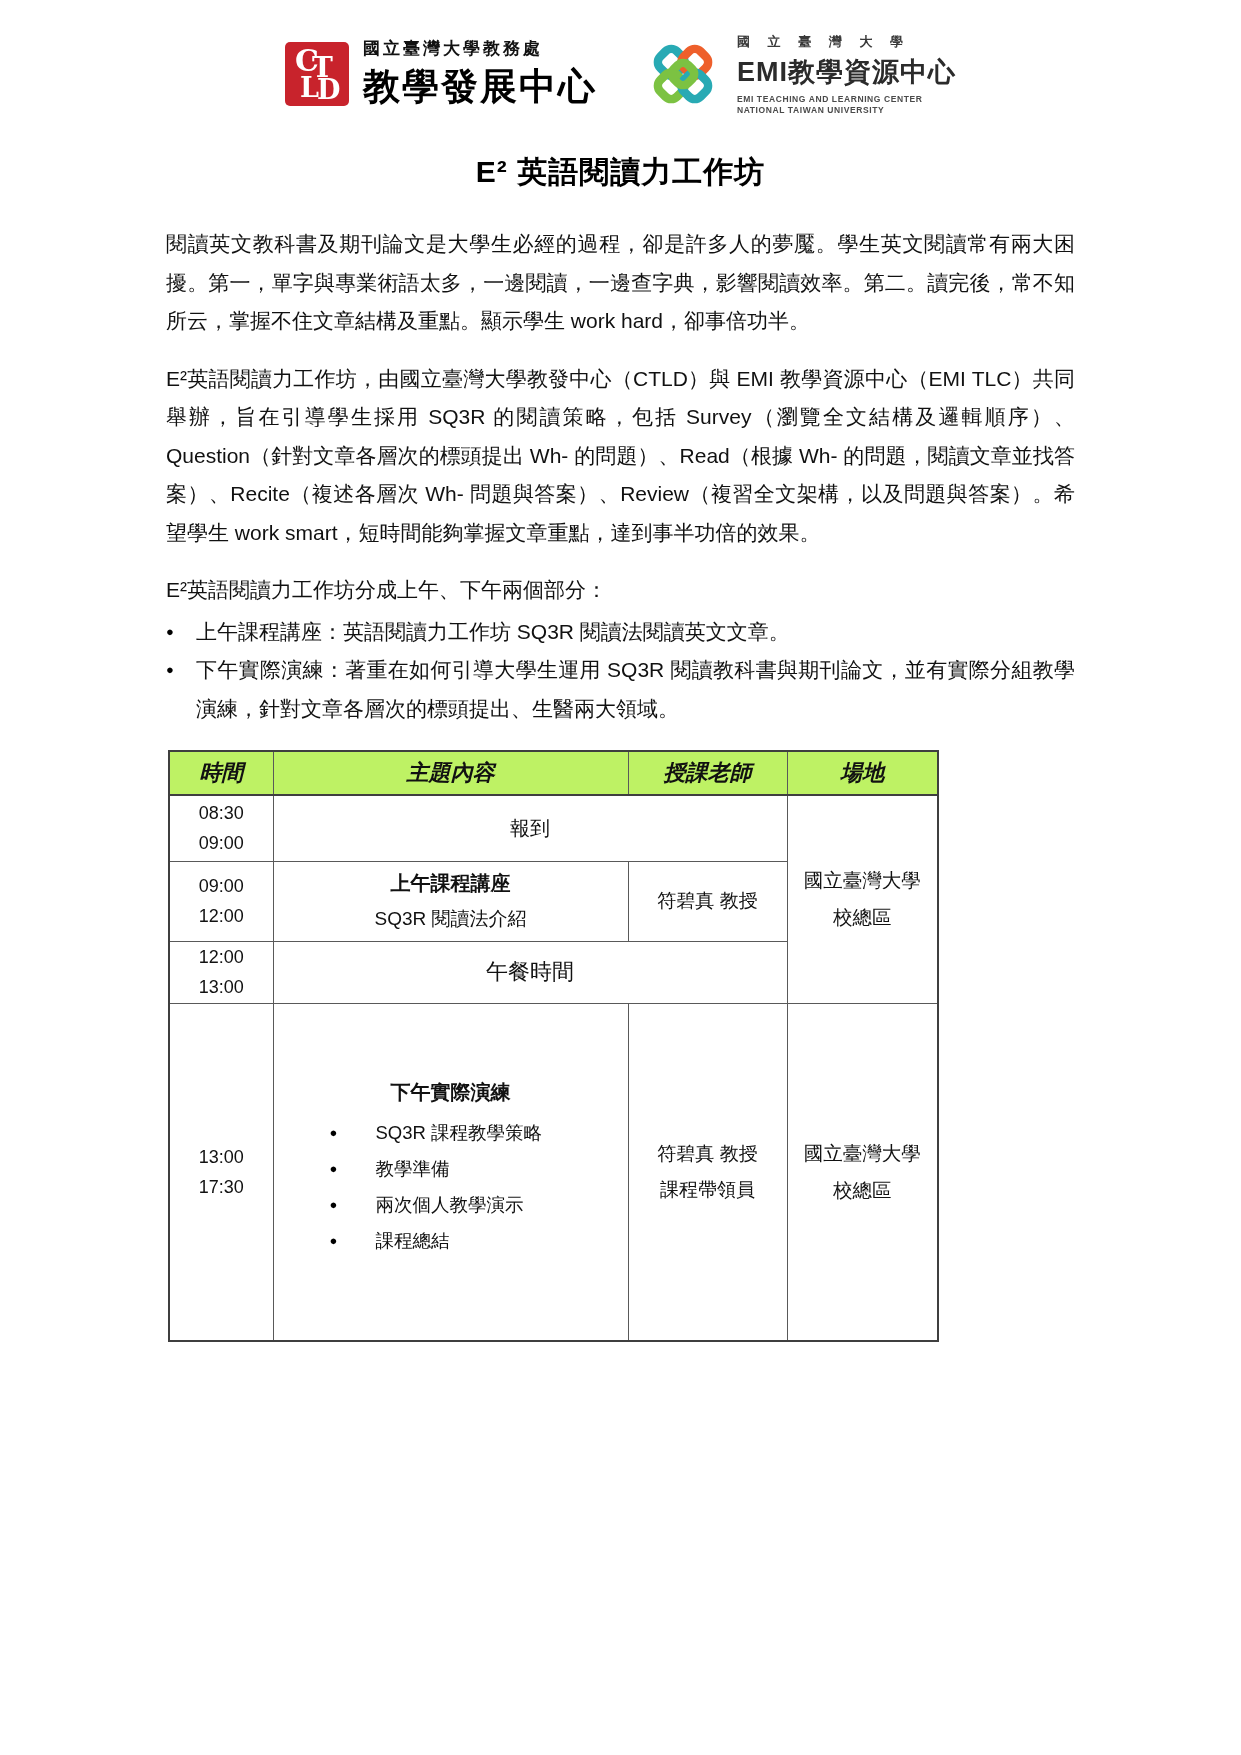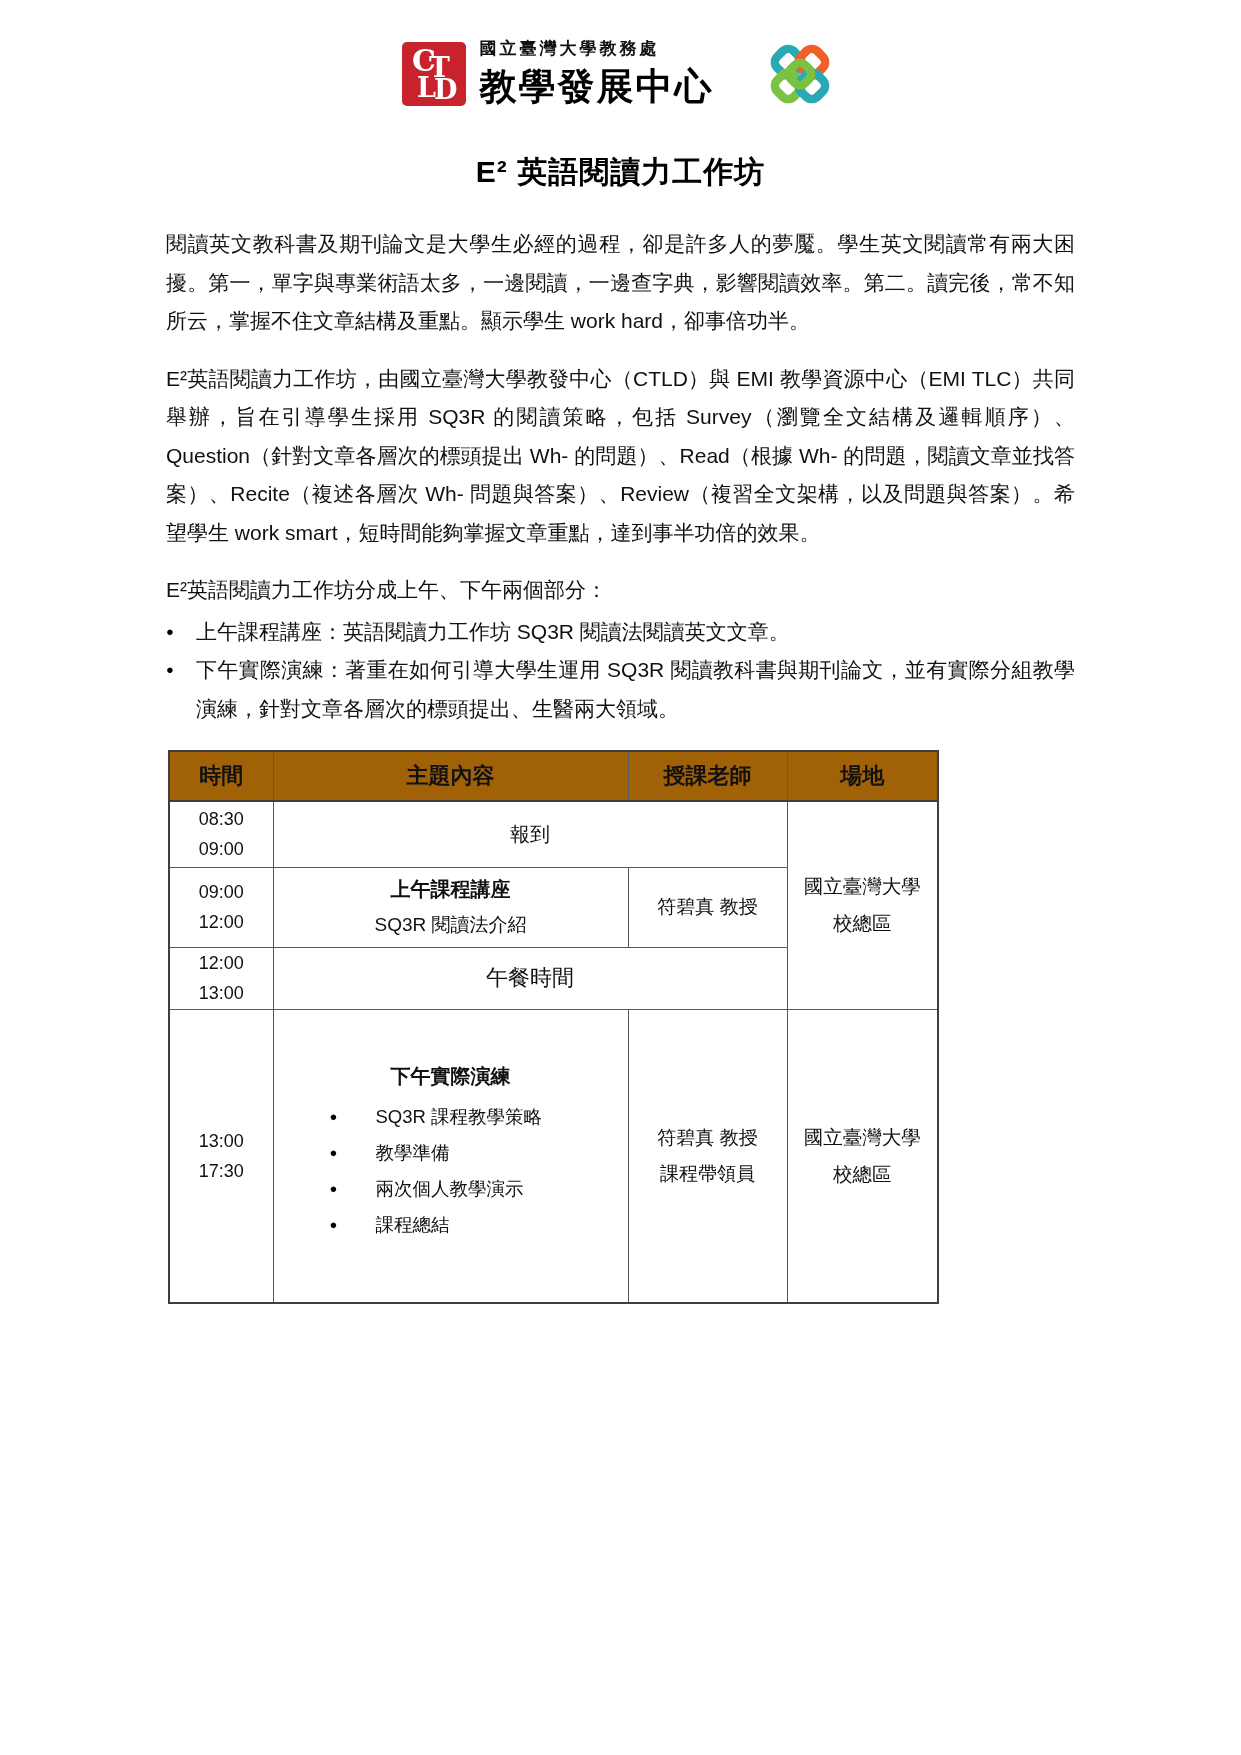--- a/index.html
+++ b/index.html
@@ -83,31 +83,32 @@
     width: 769px;
     border: 2px solid #3f3f3f;
   }
   table.schedule th, table.schedule td {
     border: 1.5px solid #595959;
     vertical-align: middle;
     text-align: center;
     color: #111;
   }
   table.schedule thead th {
-    background: #a16207;
+    background: #bef264;
     font-size: 22px;
     font-weight: bold;
-    height: 50px;
+    height: 44px;
     border-bottom: 2px solid #3f3f3f;
+    font-style: italic;
   }
   td.time-cell { font-size: 18px; line-height: 30px; }
   tr.row-checkin td { height: 66px; }
   tr.row-morning td { height: 80px; }
   tr.row-lunch td { height: 62px; }
-  tr.row-afternoon td { height: 294px; }
+  tr.row-afternoon td { height: 338px; }
   td.topic-span { font-size: 20px; }
   td.topic-span.big { font-size: 22px; }
   .topic-title { font-size: 20px; font-weight: bold; margin-bottom: 9px; }
   .topic-sub { font-size: 19px; }
   td.teacher-cell { font-size: 19px; line-height: 36px; }
   td.venue-cell { font-size: 19.5px; line-height: 37px; }
   td.topic-list-cell { padding: 10px 0; }
   .cell-bullets { margin-top: 14px; }
   .cell-bullet {
     display: flex;
@@ -151,20 +152,26 @@
     <div class="logo-block">
       <svg width="80" height="76" viewBox="0 0 84 84" aria-hidden="true">
         <g fill="none" stroke-width="9.5" stroke-linejoin="round">
           <rect x="16" y="16" width="26" height="26" rx="9" transform="rotate(45 29 29)" stroke="#28aab4"></rect>
           <rect x="42" y="16" width="26" height="26" rx="9" transform="rotate(45 55 29)" stroke="#ee5f2b"></rect>
           <rect x="16" y="42" width="26" height="26" rx="9" transform="rotate(45 29 55)" stroke="#7cc242"></rect>
           <rect x="42" y="42" width="26" height="26" rx="9" transform="rotate(45 55 55)" stroke="#28aab4"></rect>
           <rect x="31" y="31" width="22" height="22" rx="8" transform="rotate(45 42 42)" stroke="#7cc242"></rect>
         </g>
       </svg>
+      <div class="emi-text">
+        <div class="emi-org">國 立 臺 灣 大 學</div>
+        <div class="emi-name">EMI教學資源中心</div>
+        <div class="emi-sub">EMI TEACHING AND LEARNING CENTER</div>
+        <div class="emi-sub">NATIONAL TAIWAN UNIVERSITY</div>
+      </div>
     </div>
 
   </header>
 
   <h1 class="doc-title">E² 英語閱讀力工作坊</h1>
 
   <div class="content">
 
     <p class="body-text">閱讀英文教科書及期刊論文是大學生必經的過程，卻是許多人的夢魘。學生英文閱讀常有兩大困擾。第一，單字與專業術語太多，一邊閱讀，一邊查字典，影響閱讀效率。第二。讀完後，常不知所云，掌握不住文章結構及重點。顯示學生 work hard，卻事倍功半。</p>
 

